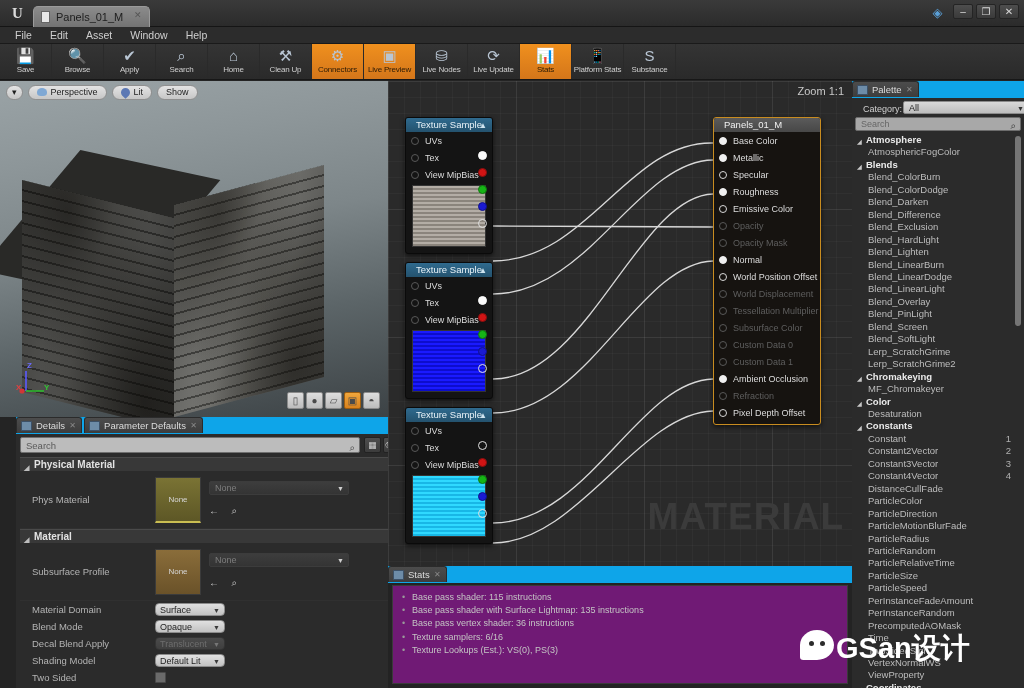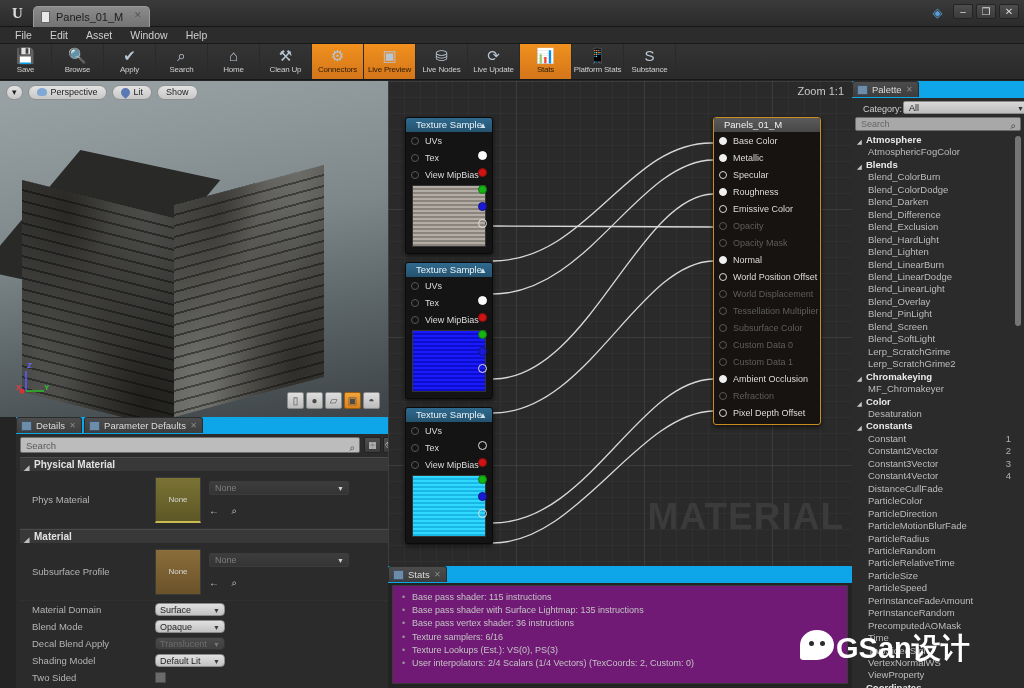--- a/index.html
+++ b/index.html
@@ -712,21 +712,20 @@
         <span>Stats</span>
         <span class="pt-x">✕</span>
       </div>
     </div>
     <div class="stats-body" id="stats-body">
         <div class="stat-line">Base pass shader: 115 instructions</div>
         <div class="stat-line">Base pass shader with Surface Lightmap: 135 instructions</div>
         <div class="stat-line">Base pass vertex shader: 36 instructions</div>
         <div class="stat-line">Texture samplers: 6/16</div>
         <div class="stat-line">Texture Lookups (Est.): VS(0), PS(3)</div>
-        <div class="stat-line">User interpolators: 2/4 Scalars (1/4 Vectors) (TexCoords: 2, Custom: 0)</div>
       </div>
   </div>
 
   <div class="panel" id="palette">
     <div class="panel-tabbar">
       <div class="ptab">
         <span class="pt-ic"></span>
         <span>Palette</span>
         <span class="pt-x">✕</span>
       </div>

